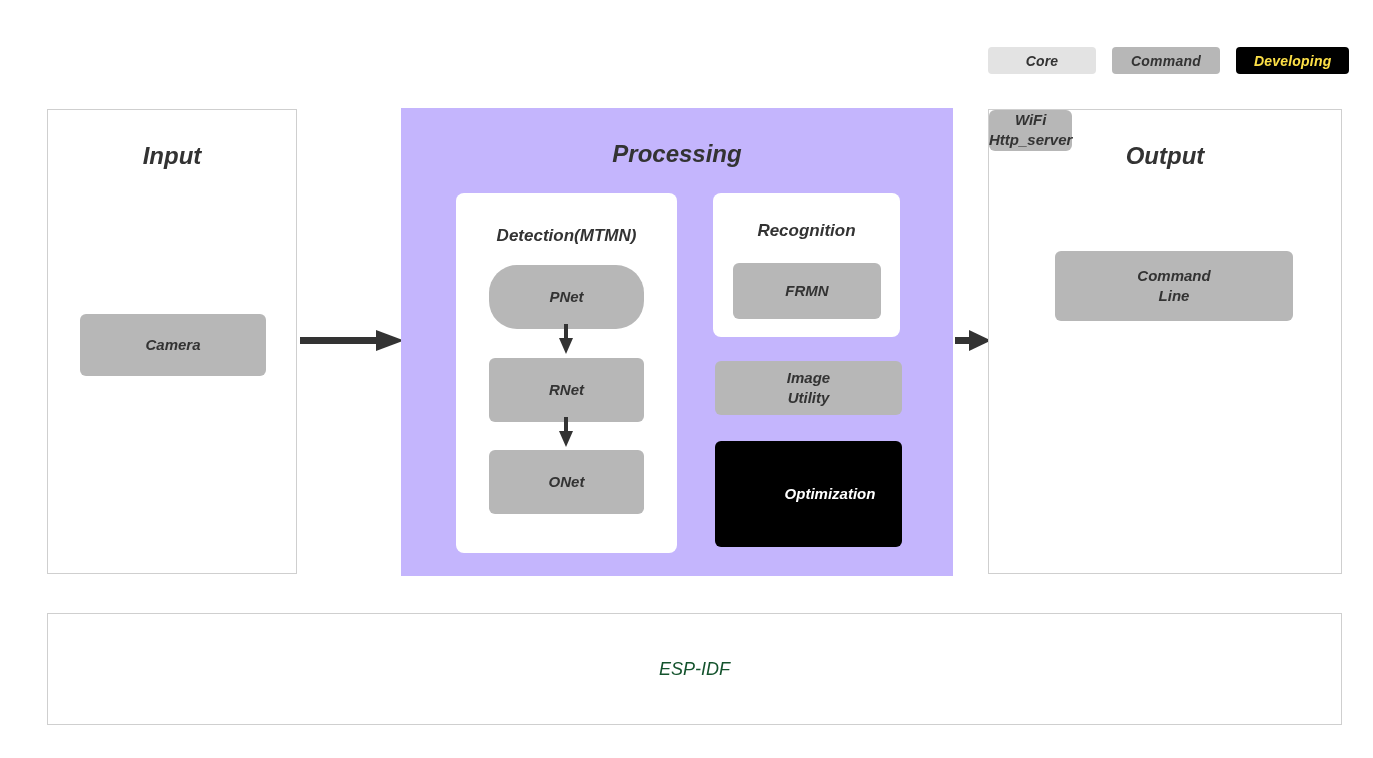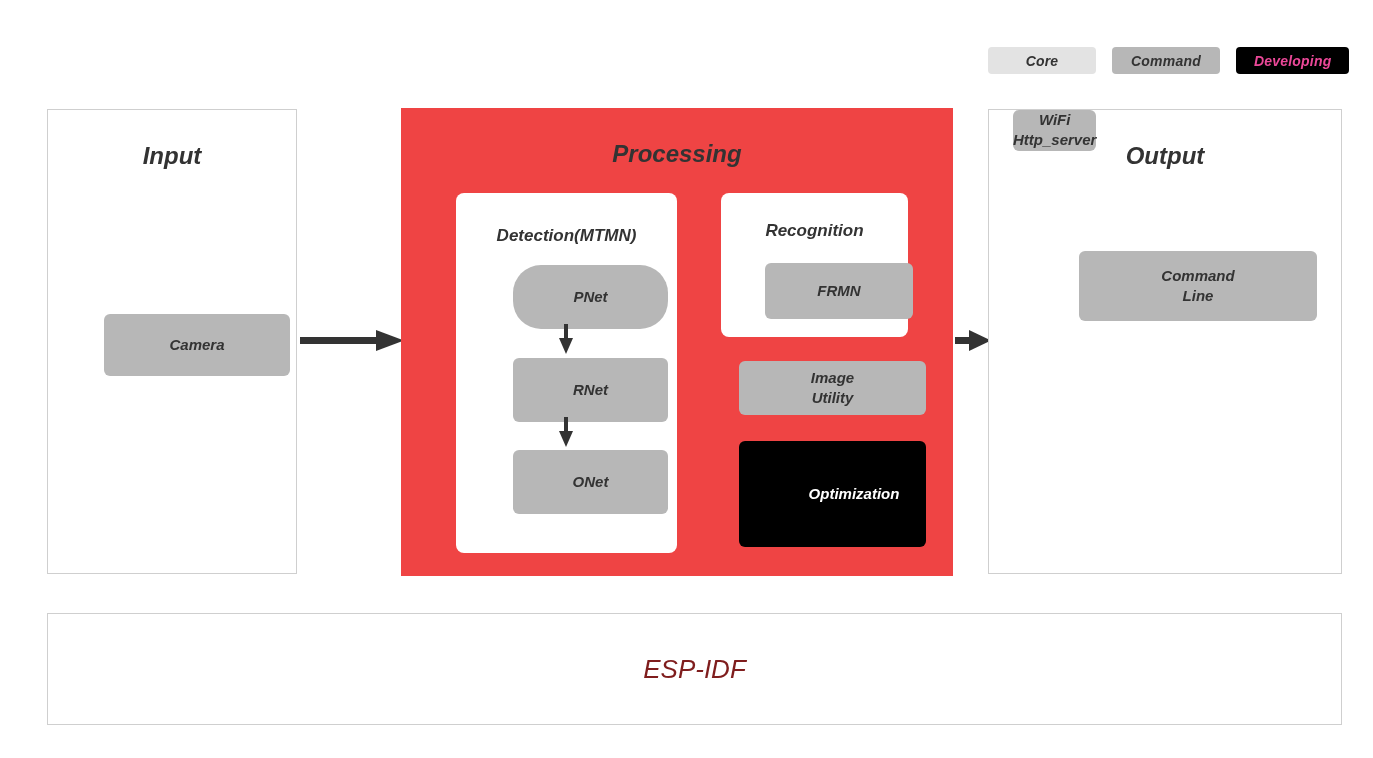--- a/index.html
+++ b/index.html
@@ -35,60 +35,59 @@
     display: flex;
     align-items: center;
     justify-content: center;
     font-size: 14px;
     font-weight: bold;
     letter-spacing: 0.2px;
     padding: 0 18px;
   }
   .chip-core      { background: #e3e3e3; color: #333333; min-width: 108px; }
   .chip-released  { background: #b7b7b7; color: #333333; min-width: 108px; }
-  .chip-developing{ background: #000000; color: #ec4899; min-width: 108px; }
+  .chip-developing{ background: #000000; color: #fde047; min-width: 108px; }
 
   
   .panel {
     position: absolute;
     border: 1px solid #cfcfcf;
     background: #ffffff;
   }
   .panel-title {
     position: absolute;
     left: 0;
     right: 0;
     text-align: center;
     font-size: 24px;
     font-weight: bold;
     color: #333333;
   }
 
   #panel-input   { left: 47px;  top: 109px; width: 250px; height: 465px; }
   #panel-process { left: 401px; top: 108px; width: 552px; height: 468px;
-                   background: #ef4444; border: none; }
+                   background: #c4b5fd; border: none; }
   #panel-output  { left: 988px; top: 109px; width: 354px; height: 465px; }
 
   .panel-title-input   { top: 32px; }
   .panel-title-process { top: 32px; }
   .panel-title-output  { top: 32px; }
 
   
   .node {
     position: absolute;
     border-radius: 6px;
     display: flex;
     align-items: center;
     justify-content: center;
     text-align: center;
     font-size: 15px;
     font-weight: bold;
     line-height: 1.35;
     white-space: pre-line;
-    margin-left: 24px;
   }
   .node.released  { background: #b7b7b7; color: #333333; }
   .node.developing{ background: #000000; color: #ffffff; padding-left: 43px; }
 
   
   #node-camera { left: 32px; top: 204px; width: 186px; height: 62px; }
 
   
   .subcard {
     position: absolute;
@@ -100,21 +99,21 @@
     left: 0; right: 0;
     text-align: center;
     font-size: 17px;
     font-weight: bold;
     color: #333333;
   }
 
   #card-detection { left: 55px; top: 85px; width: 221px; height: 360px; }
   #card-detection .subcard-title { top: 33px; }
 
-  #card-recognition { left: 320px; top: 85px; width: 187px; height: 144px; }
+  #card-recognition { left: 312px; top: 85px; width: 187px; height: 144px; }
   #card-recognition .subcard-title { top: 28px; }
 
   
   #node-pnet { left: 33px; top: 72px;  width: 155px; height: 64px; border-radius: 28px; }
   #node-rnet { left: 33px; top: 165px; width: 155px; height: 64px; }
   #node-onet { left: 33px; top: 257px; width: 155px; height: 64px; }
 
   
   #node-frmn { left: 20px; top: 70px; width: 148px; height: 56px; }
 
@@ -147,22 +146,22 @@
     top: 613px;
     width: 1295px;
     height: 112px;
     border: 1px solid #cfcfcf;
     background: #ffffff;
     display: flex;
     align-items: center;
     justify-content: center;
   }
   #footer-espidf .footer-label {
-    font-size: 26px;
-    color: #7f1d1d;
+    font-size: 18px;
+    color: #14532d;
   }
 </style>
 </head>
 <body>
 
 <div id="canvas">
 
   <div id="legend">
     <div class="legend-chip chip-core">Core</div>
     <div class="legend-chip chip-released">Command</div>

